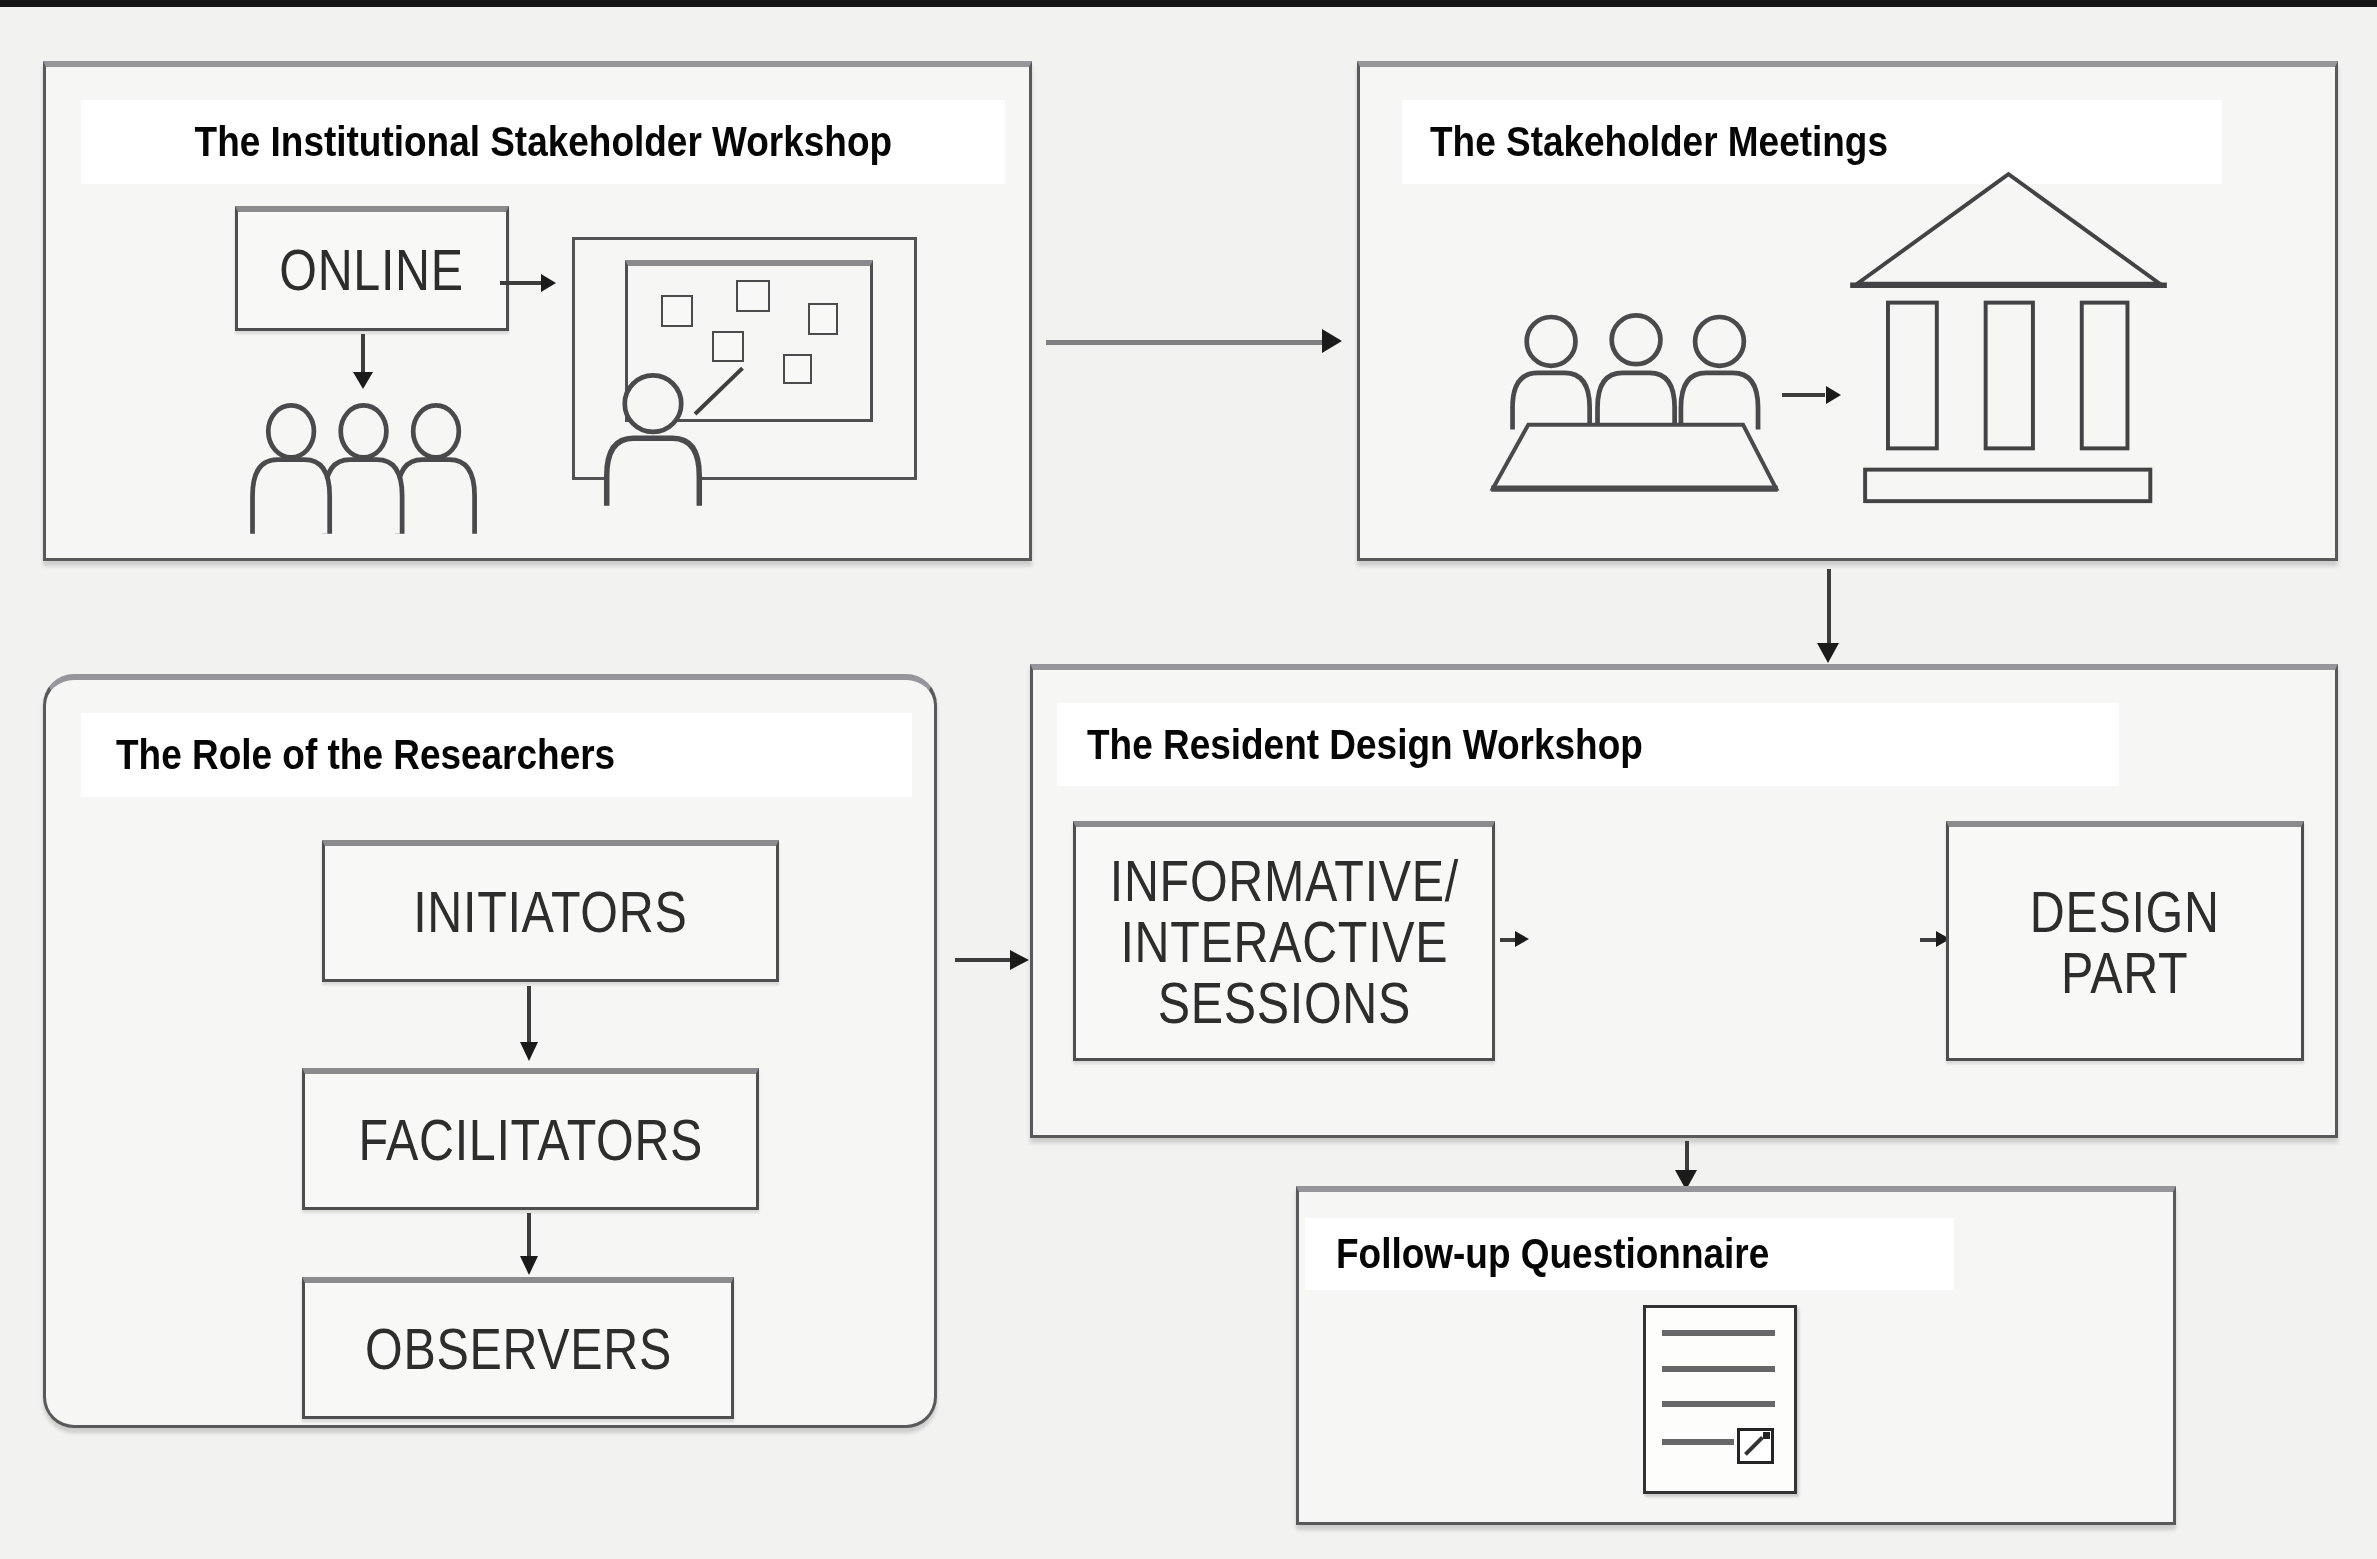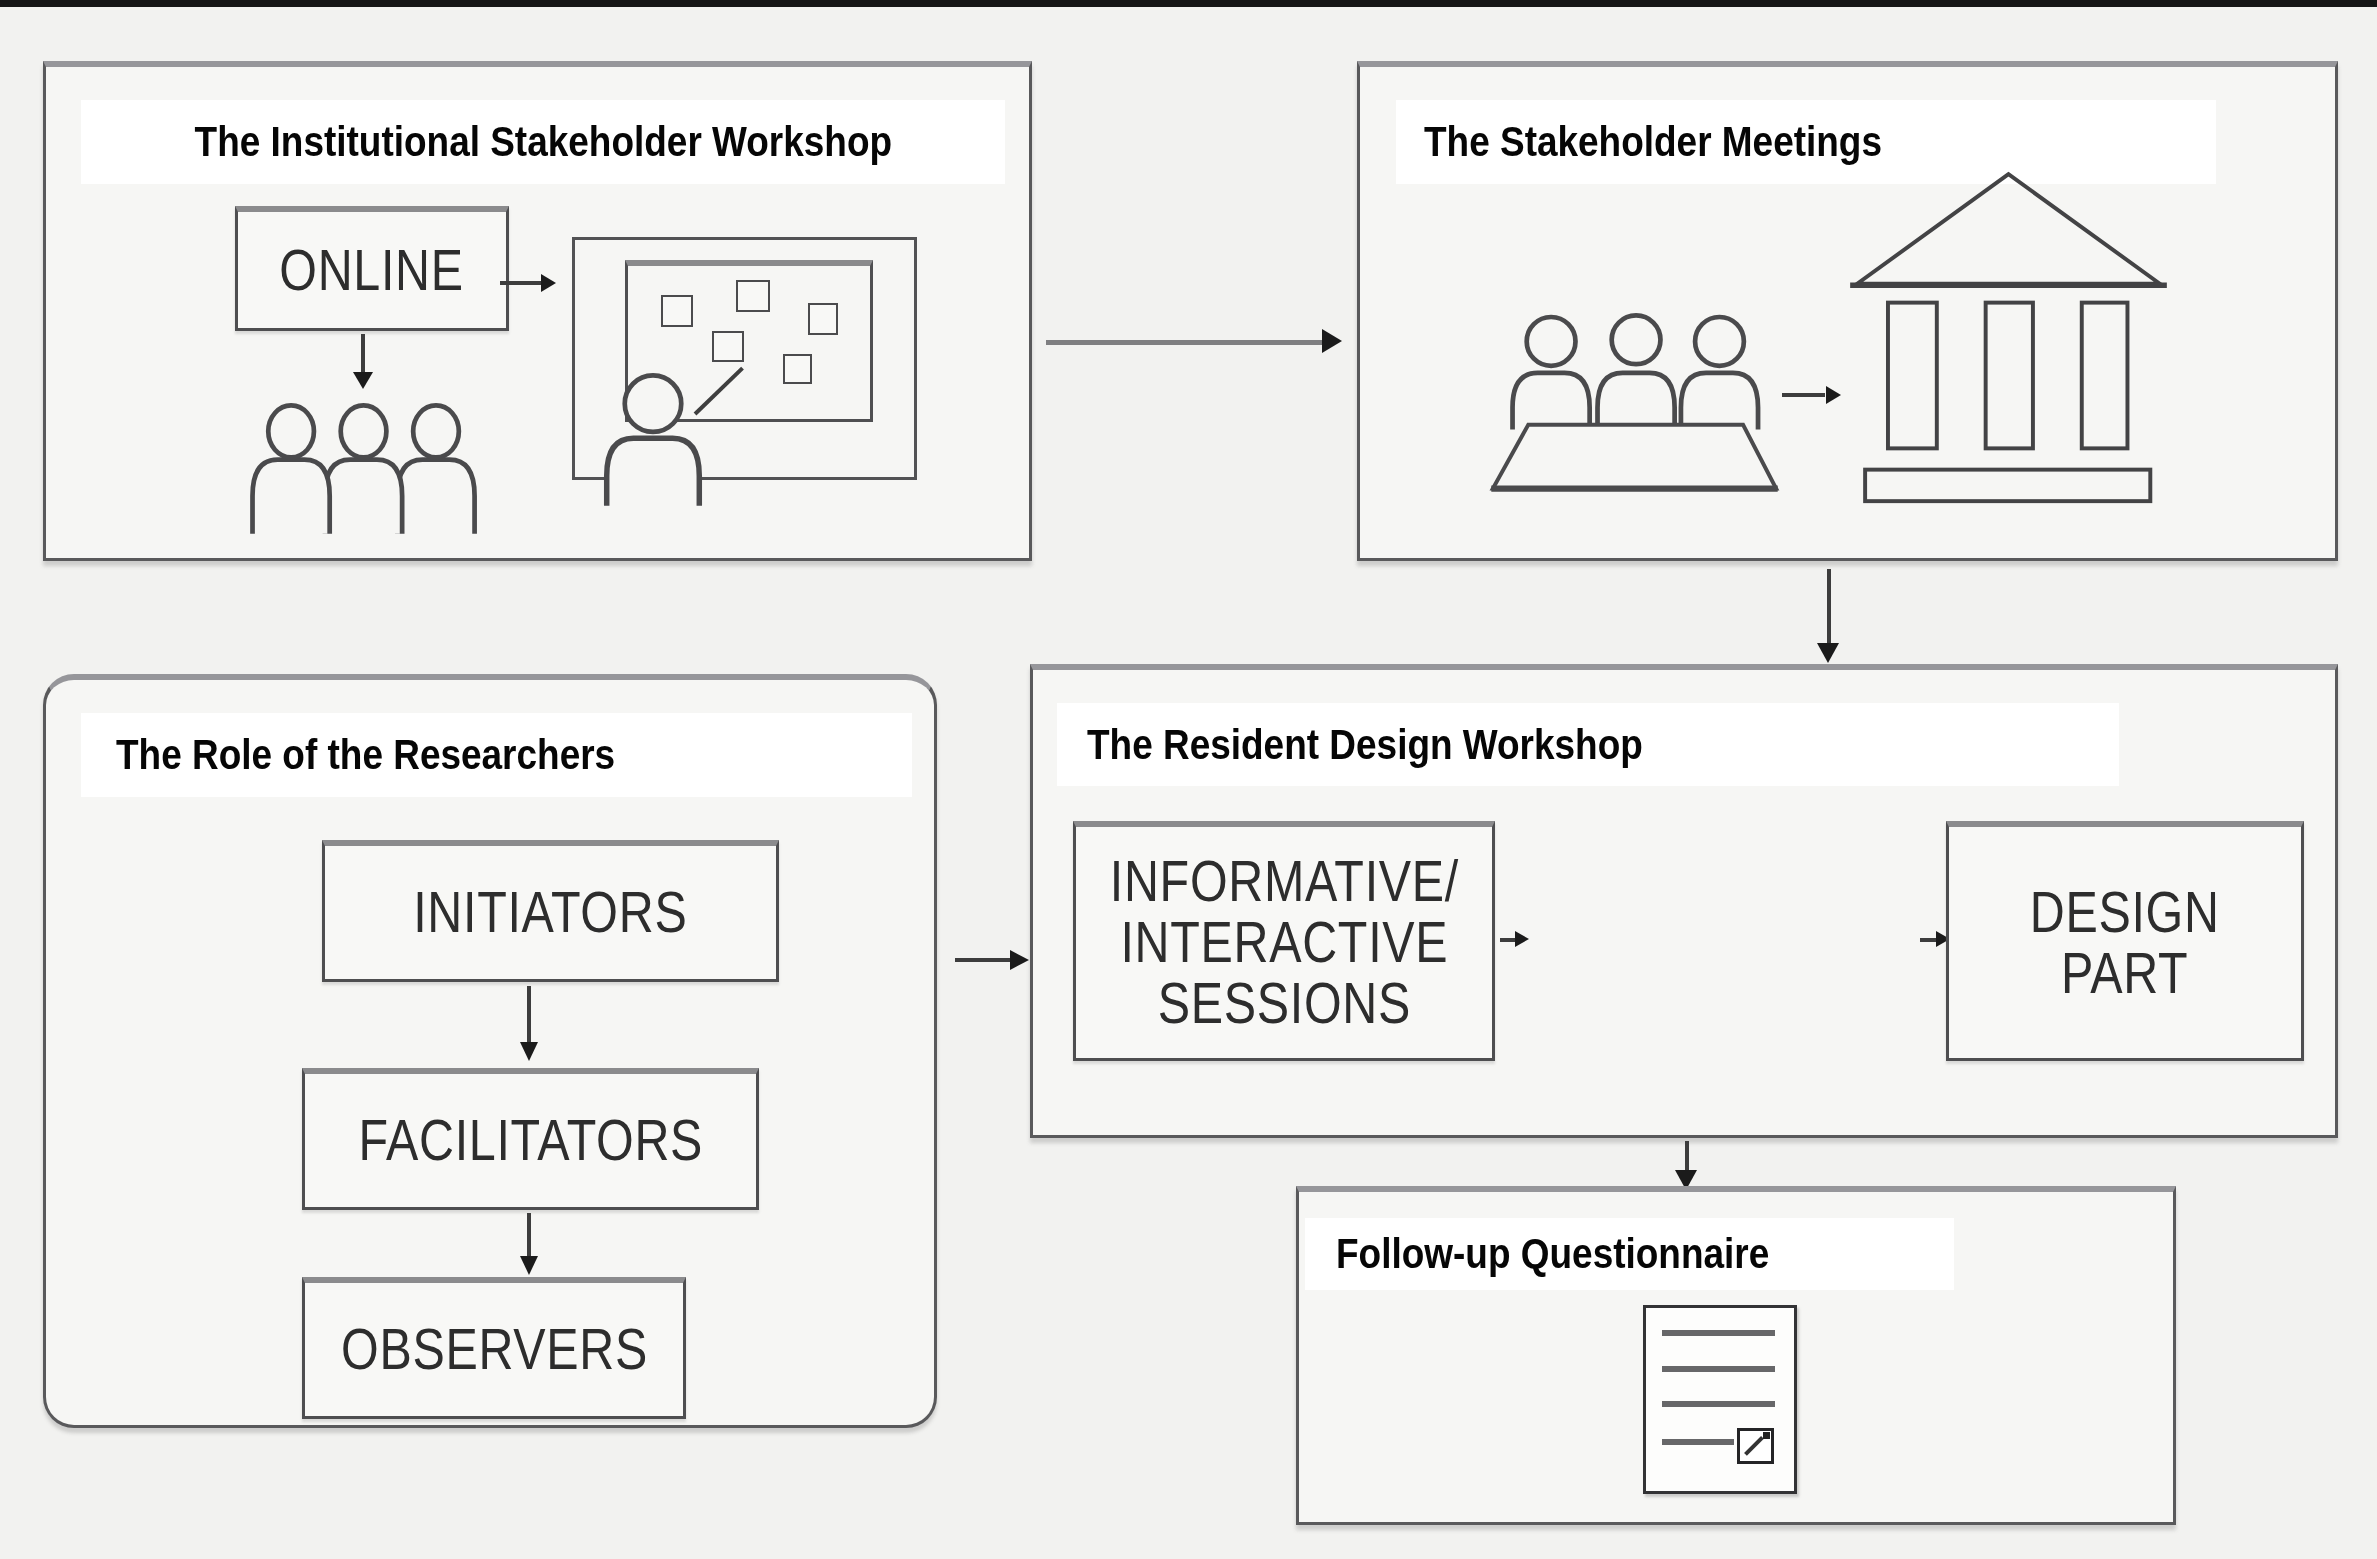--- a/index.html
+++ b/index.html
@@ -88,21 +88,21 @@
     <svg style="left:556px;top:305px;" width="102" height="134" viewBox="0 0 130 170">
       <circle cx="65" cy="40" r="36" stroke="#4a4a4c" stroke-width="6" fill="#f6f6f4"></circle>
       <path d="M6,170 L6,132 Q6,84 40,84 L90,84 Q124,84 124,132 L124,170" stroke="#4a4a4c" stroke-width="7" fill="#f6f6f4"></path>
     </svg>
   </div>
 
   <div class="aline gray" style="left:1046px;top:340px;width:276px;height:4.7px;"></div>
   <div class="ahead right big" style="left:1322px;top:329px;"></div>
 
   <div class="panel" style="left:1357px;top:61px;width:981px;height:500px;">
-    <div class="band" style="left:36px;top:33px;width:820px;height:84px;padding-left:28px;text-align:right;">
+    <div class="band" style="left:42px;top:33px;width:820px;height:84px;padding-left:28px;text-align:right;">
       <div class="title">The Stakeholder Meetings</div>
     </div>
 
     <svg style="left:125px;top:246px;" width="299" height="189" viewBox="0 0 380 240">
       <g stroke="#4a4a4c" stroke-width="6" fill="#f6f6f4">
         <path d="M249,148 L249,120 Q249,76 281,76 L315,76 Q347,76 347,120 L347,148"></path>
         <circle cx="298" cy="36" r="31"></circle>
         <path d="M143,148 L143,120 Q143,76 175,76 L209,76 Q241,76 241,120 L241,148"></path>
         <circle cx="192" cy="34" r="31"></circle>
         <path d="M35,148 L35,120 Q35,76 67,76 L101,76 Q133,76 133,120 L133,148"></path>
@@ -140,21 +140,21 @@
     </div>
     <div class="aline" style="left:481px;top:306px;width:3.9px;height:57px;"></div>
     <div class="ahead down mid" style="left:474px;top:362px;"></div>
 
     <div class="ibox" style="left:256px;top:388px;width:457px;height:142px;">
       <span class="lbl">FACILITATORS</span>
     </div>
     <div class="aline" style="left:481px;top:533px;width:3.9px;height:43px;"></div>
     <div class="ahead down mid" style="left:474px;top:576px;"></div>
 
-    <div class="ibox" style="left:256px;top:597px;width:384px;height:142px;">
+    <div class="ibox" style="left:256px;top:597px;width:432px;height:142px;">
       <span class="lbl">OBSERVERS</span>
     </div>
   </div>
 
   <div class="aline" style="left:955px;top:958px;width:55px;height:3.9px;"></div>
   <div class="ahead right mid" style="left:1010px;top:950px;"></div>
 
   <div class="panel" style="left:1030px;top:664px;width:1308px;height:474px;">
     <div class="band" style="left:23.6px;top:33px;width:1062px;height:83px;padding-left:30px;">
       <div class="title">The Resident Design Workshop</div>

